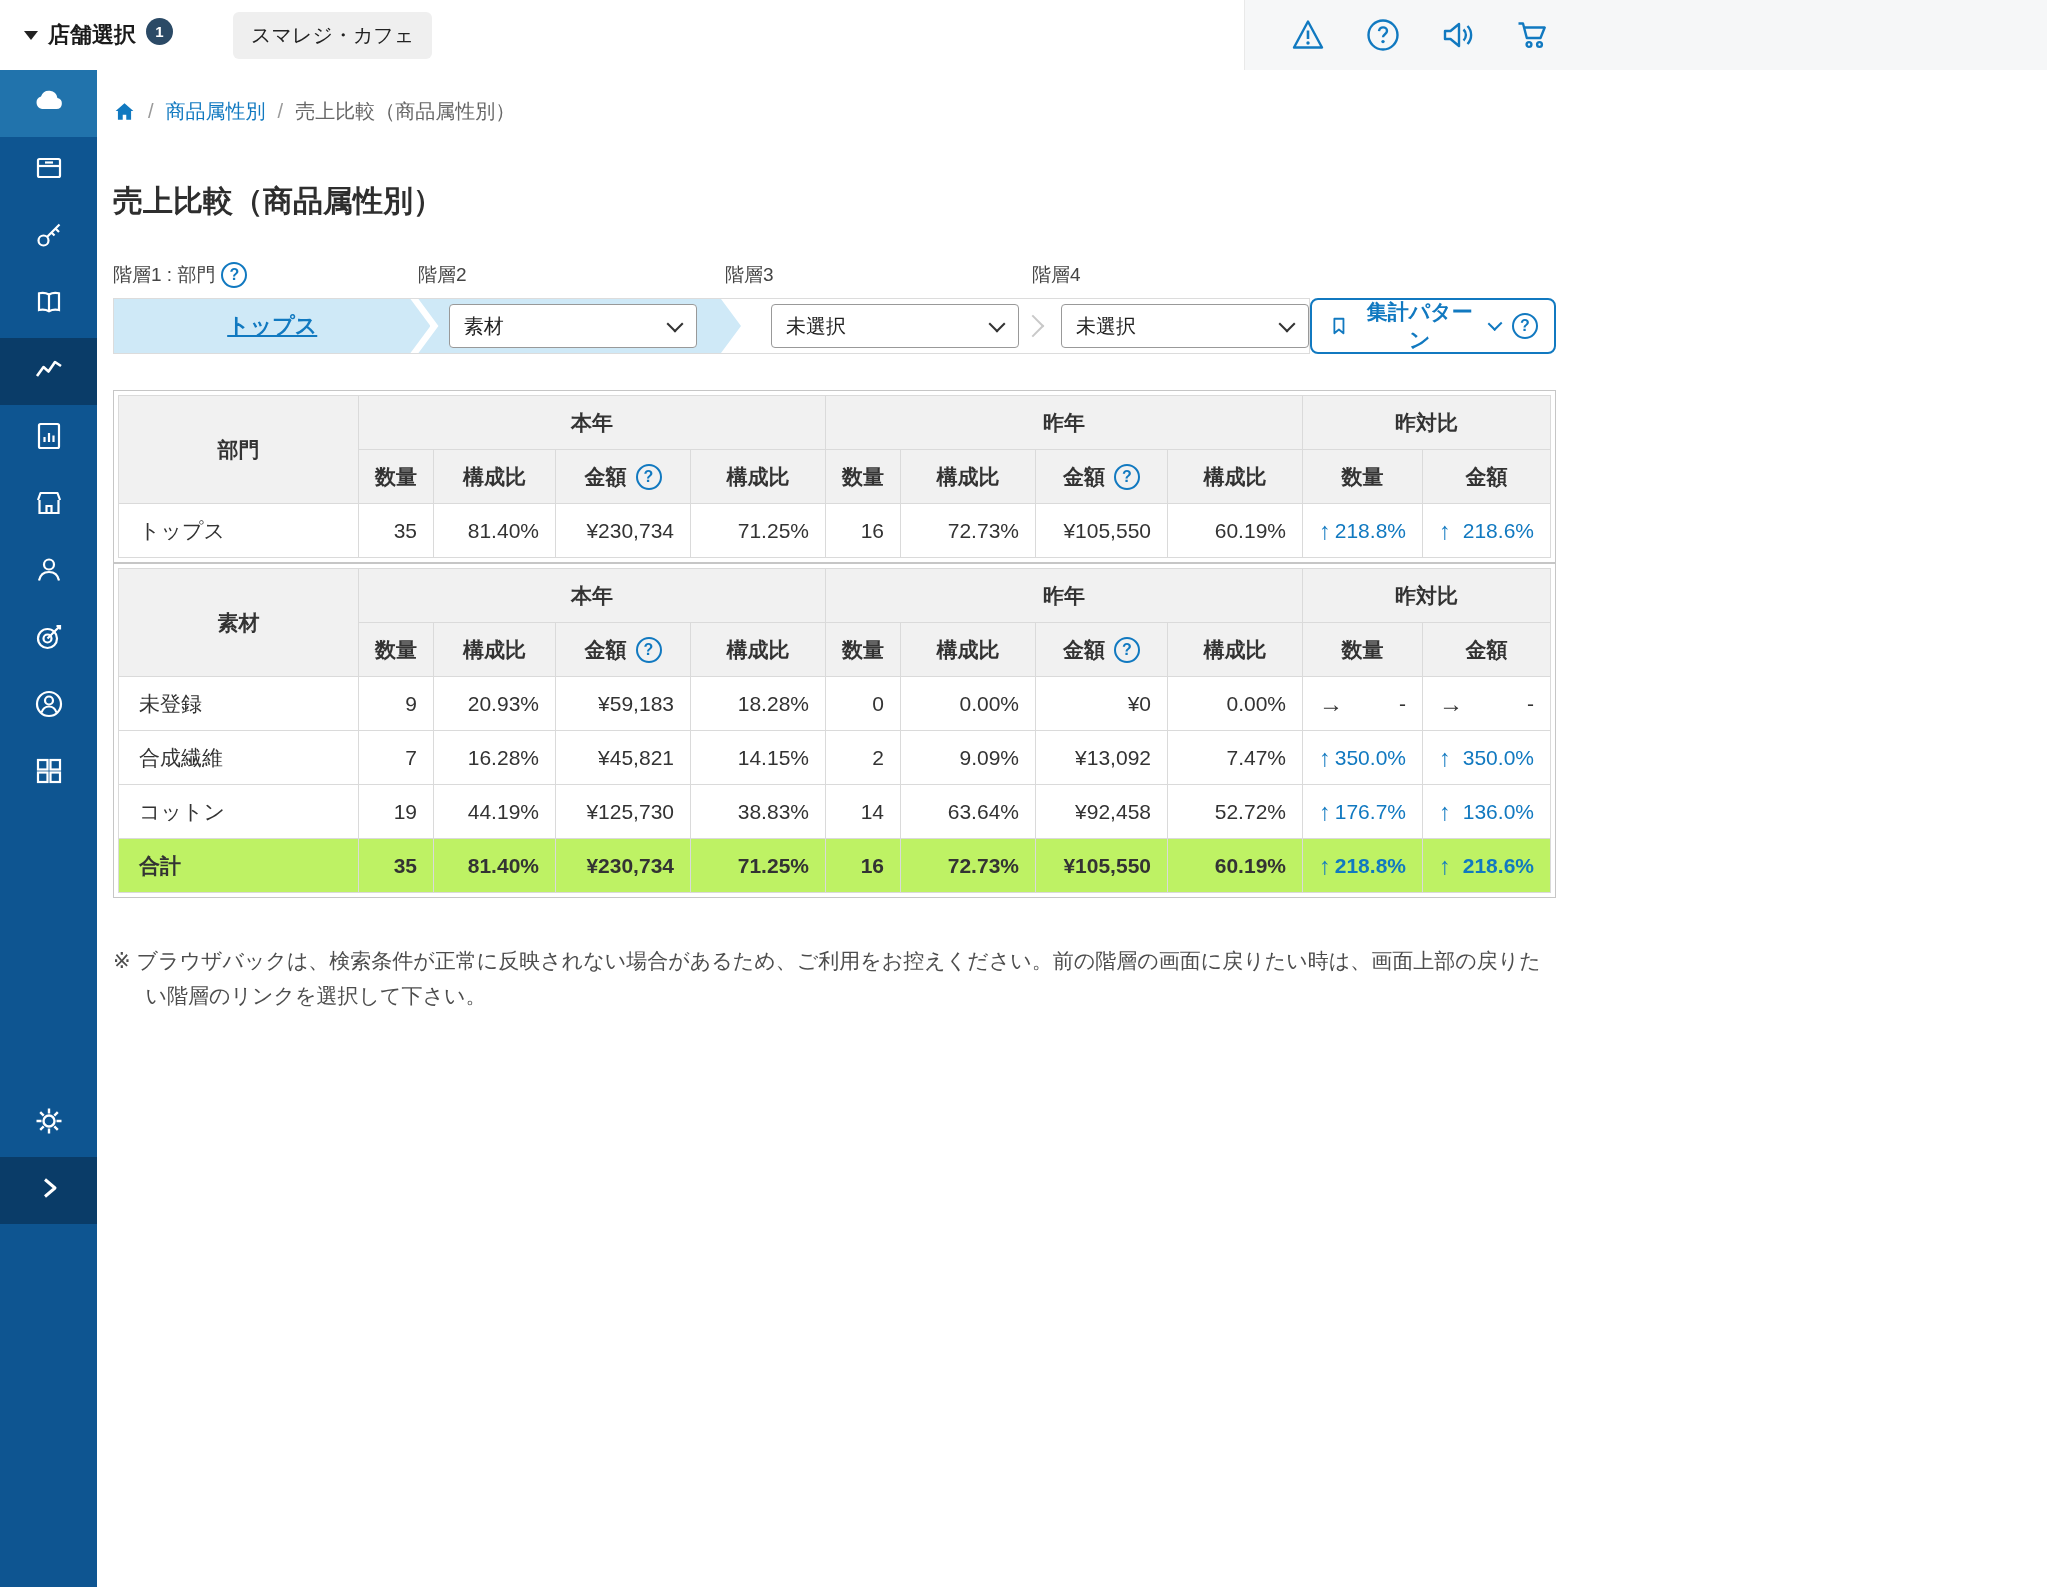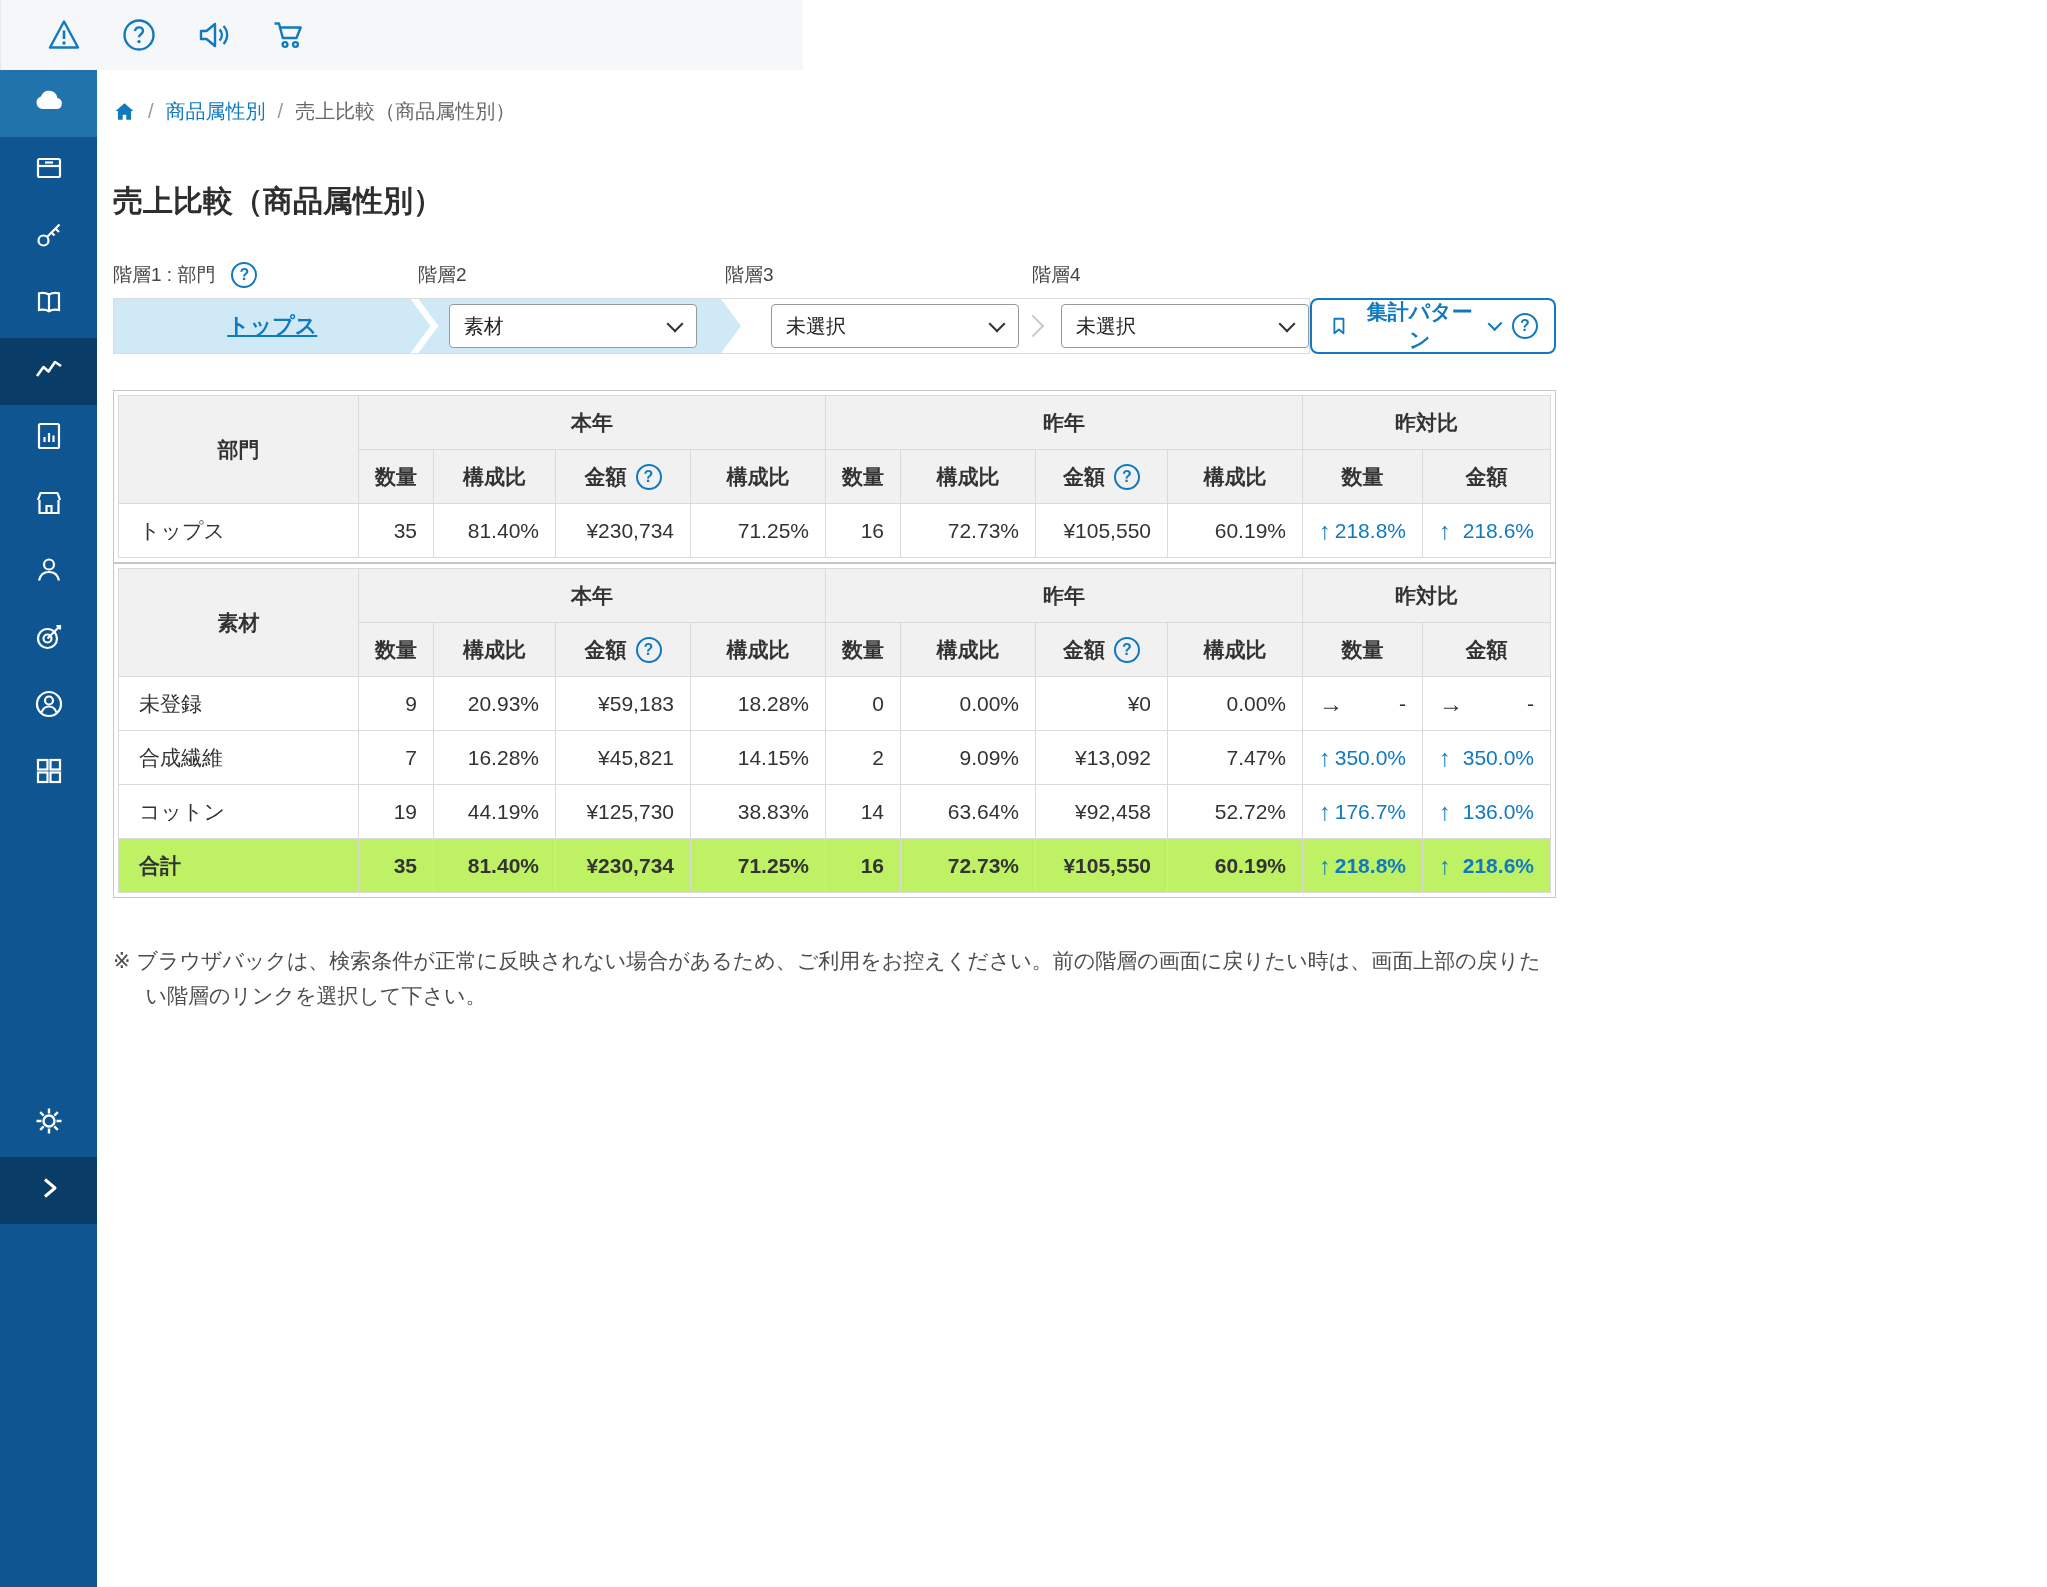--- a/index.html
+++ b/index.html
@@ -45,21 +45,21 @@
   .bc-link { color: #1179c0; cursor: pointer; }
   .bc-current { color: #666; }
 
   .page-title { margin-top: 56px; font-size: 30px; font-weight: 700; color: #2e2e2e; }
 
   
   .qicon { display: inline-flex; align-items: center; justify-content: center; width: 26px; height: 26px; border: 2px solid #1179c0; border-radius: 50%; color: #1179c0; font-size: 16px; font-weight: 700; cursor: pointer; flex: none; }
 
   
   .hier-labels { display: flex; width: 1197px; margin-top: 40px; margin-bottom: 10px; font-size: 19px; color: #444; }
-  .hier-labels .hl { display: flex; gap: 16px; }
+  .hier-labels .hl { display: flex; gap: 6px; }
   .hl1 { width: 305px; } .hl2 { width: 307px; } .hl3 { width: 307px; } .hl4 { flex: 1; }
 
   .hier-row { display: flex; align-items: stretch; width: 1443px; }
   .hier-bar { width: 1197px; height: 56px; border: 1px solid #dcdcdc; background: #fff; display: flex; align-items: stretch; }
   .seg { height: 100%; display: flex; align-items: center; }
   .seg1 { width: 320px; background: #cfe9f7; clip-path: polygon(0 0, calc(100% - 20px) 0, 100% 50%, calc(100% - 20px) 100%, 0 100%); justify-content: center; }
   .seg1 a { color: #1179c0; font-weight: 700; font-size: 22px; text-decoration: underline; cursor: pointer; }
   .seg2 { width: 326px; margin-left: -12px; background: #cfe9f7; clip-path: polygon(0 0, calc(100% - 20px) 0, 100% 50%, calc(100% - 20px) 100%, 0 100%, 20px 50%); justify-content: center; padding-right: 14px; }
   .seg3 { flex: 1; padding-left: 30px; }
   .seg4 { flex: 1; padding-left: 6px; }
@@ -100,20 +100,28 @@
 
   
   .note { width: 1443px; margin-top: 46px; font-size: 21px; line-height: 1.65; color: #4d4d4d; padding-left: 1.55em; text-indent: -1.55em; }
 </style>
 </head>
 <body>
 
 <div class="app">
 
   <header class="topbar">
+    <div class="topbar-left">
+      <div class="store-select">
+        <span class="caret-down"></span>
+        <span class="store-select-label">店舗選択</span>
+        <span class="store-badge">1</span>
+      </div>
+      <div class="store-chip">スマレジ・カフェ</div>
+    </div>
     <div class="topbar-right">
       <span class="tb-icon">
         <svg viewBox="0 0 40 40">
             <path d="M20 6.5 34 32.5H6z" fill="none" stroke="#1179c0" stroke-width="2.4" stroke-linejoin="round"></path>
             <path d="M20 15.5v8.5" stroke="#1179c0" stroke-width="2.6"></path>
             <circle cx="20" cy="28" r="1.7" fill="#1179c0"></circle>
           </svg>
       </span>
       <span class="tb-icon">
         <svg viewBox="0 0 40 40">

